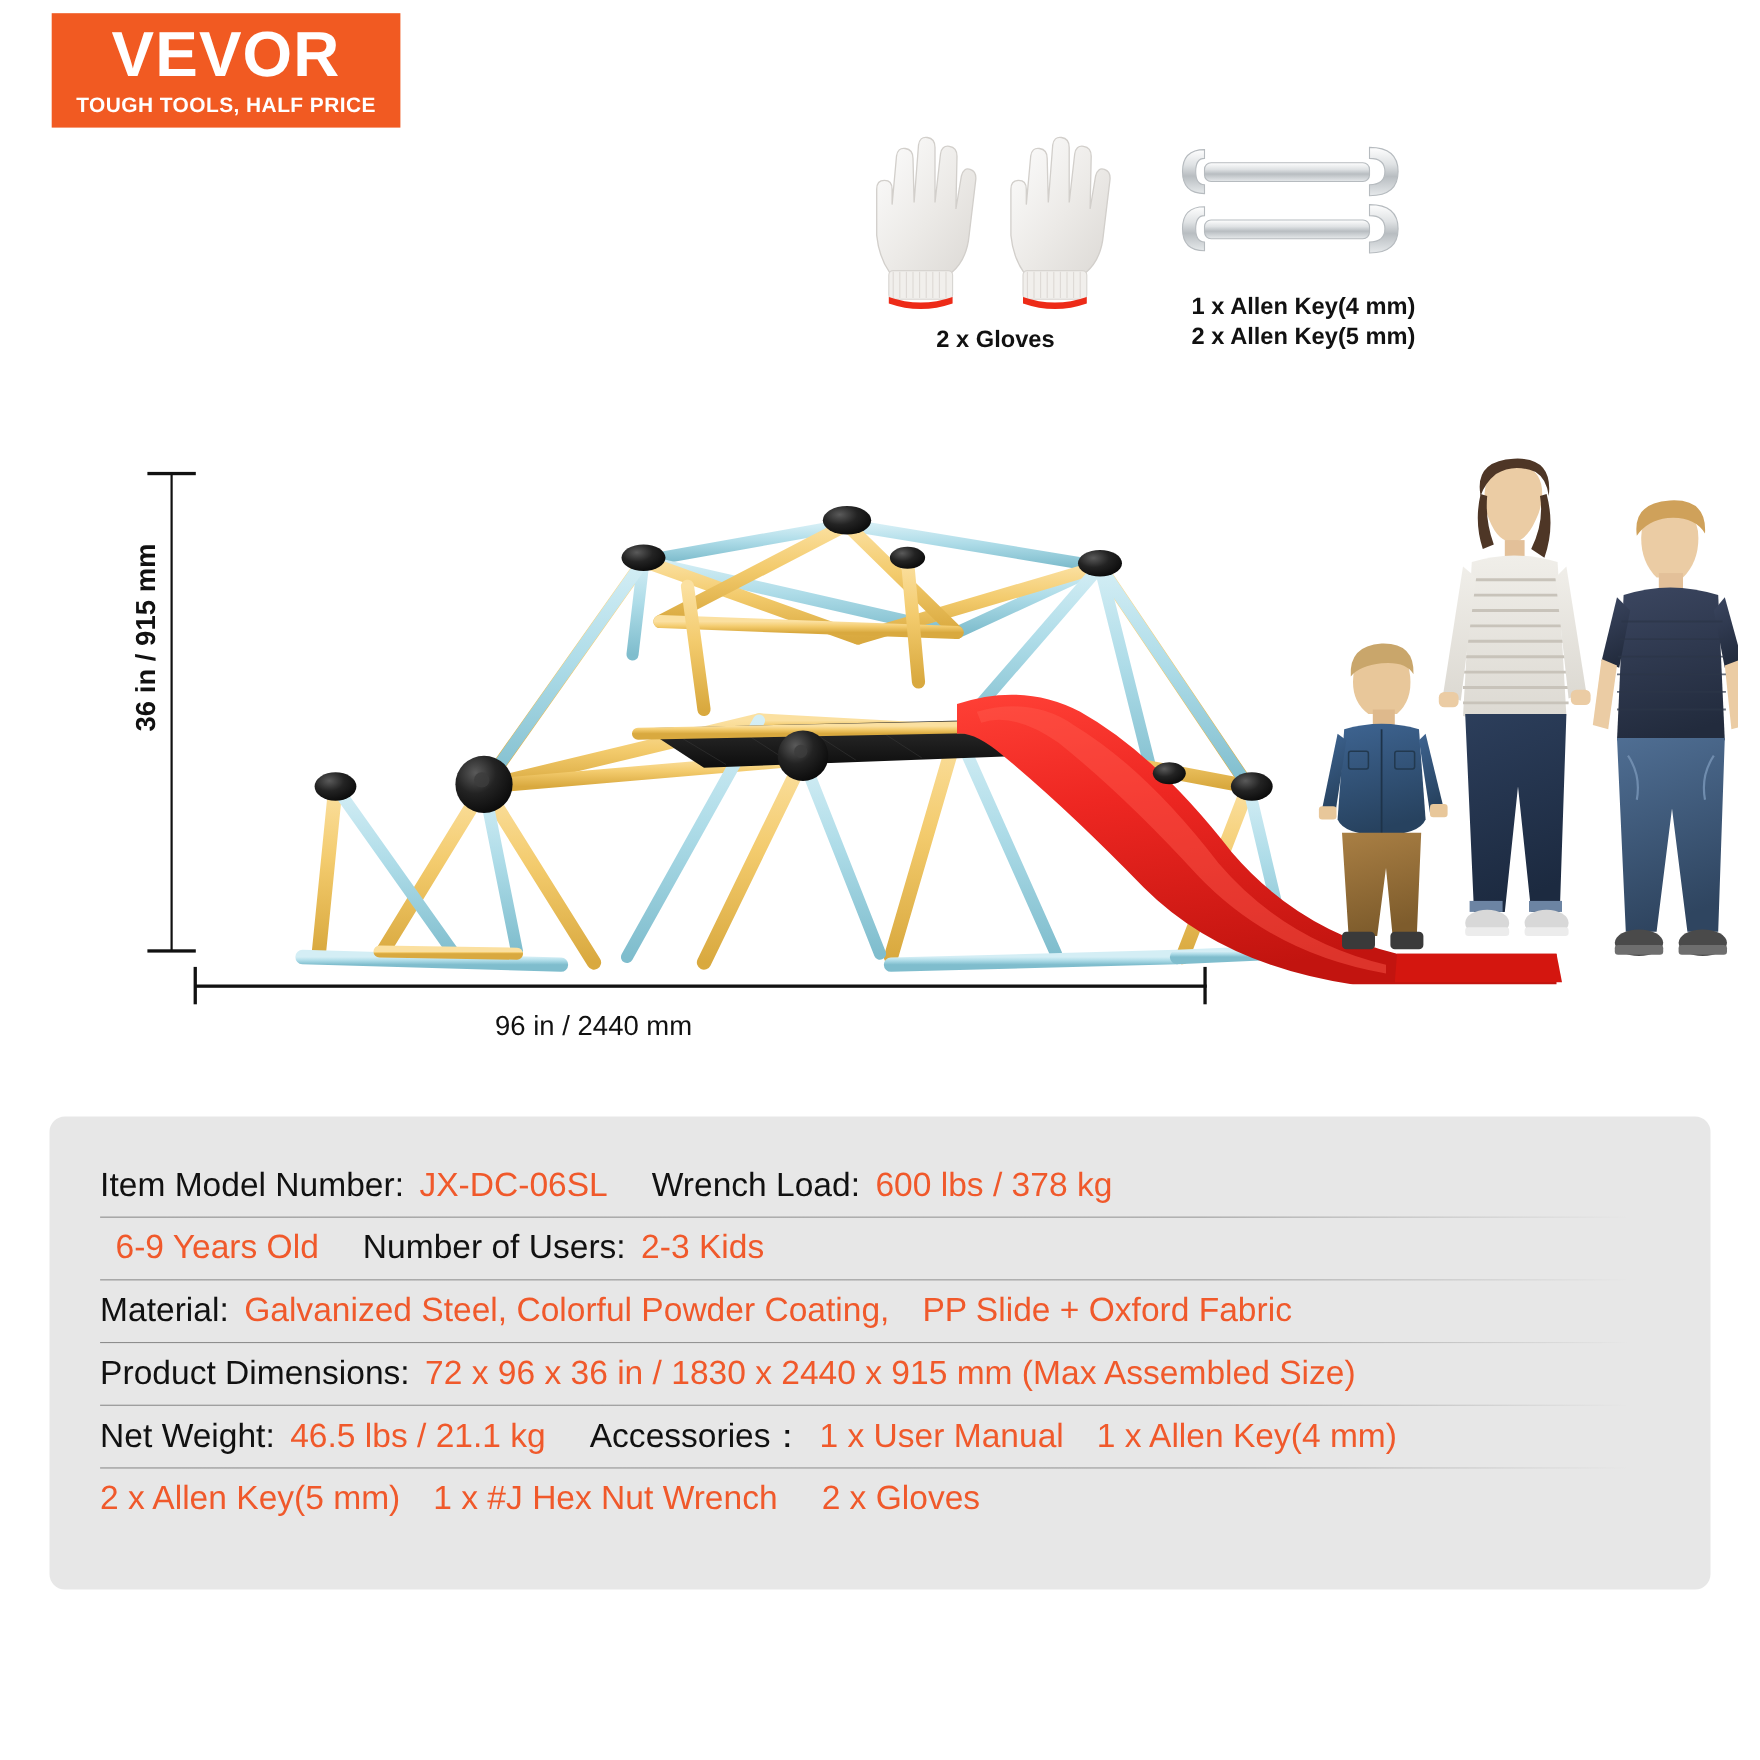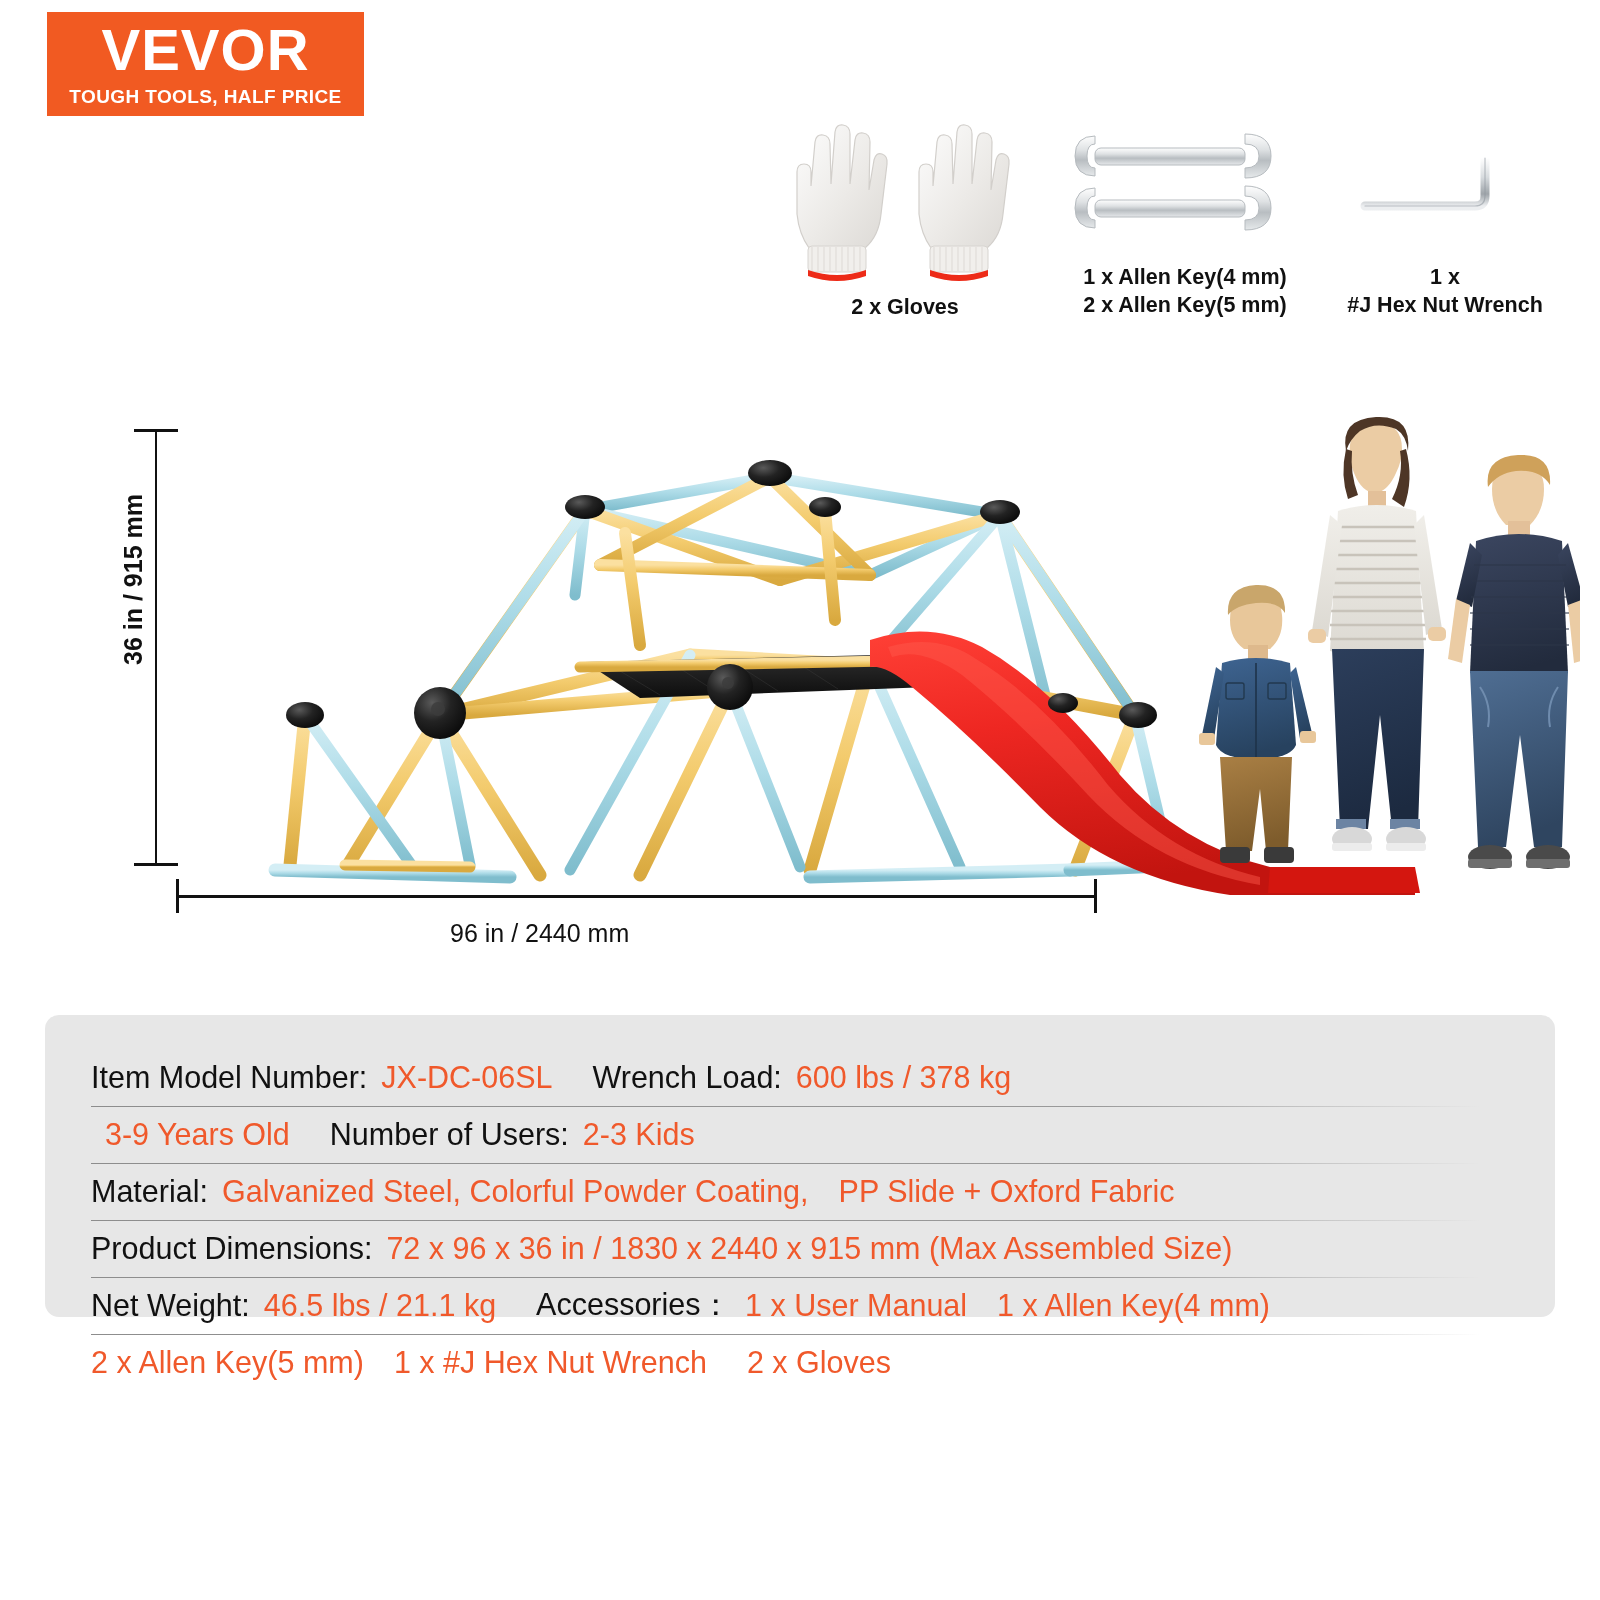--- a/index.html
+++ b/index.html
@@ -56,21 +56,21 @@
   .dim-h-cap-l { position: absolute; left: 56px; top: 484px; width: 3px; height: 34px; background: #111; }
   .dim-h-cap-r { position: absolute; left: 974px; top: 484px; width: 3px; height: 34px; background: #111; }
   .dim-h-label {
     position: absolute; left: 330px; top: 524px;
     font-size: 25px; font-weight: normal; color: #111; white-space: nowrap;
   }
 
   
   .spec {
     position: absolute; left: 45px; top: 1015px;
-    width: 1510px; height: 302px;
+    width: 1510px; height: 430px;
     background: #E7E7E7; border-radius: 14px;
     padding: 34px 0 0 0;
   }
   .spec-row {
     position: relative; height: 57px;
     display: flex; align-items: center;
     padding: 0 40px 0 46px; white-space: nowrap;
   }
   .spec-row + .spec-row::before {
     content: ""; position: absolute; left: 46px; top: 0;
@@ -174,38 +174,20 @@
             <rect x="50" y="38" width="150" height="17" rx="6" fill="url(#mt)" stroke="#b6bbbf" stroke-width="1"></rect>
             <path d="M50 26 Q30 26 30 46 Q30 66 50 66 L50 58 Q42 58 42 46 Q42 34 50 34 Z" fill="url(#mt)" stroke="#b6bbbf" stroke-width="1"></path>
             <path d="M200 24 Q226 24 226 46 Q226 68 200 68 L200 58 Q214 58 214 46 Q214 34 200 34 Z" fill="url(#mt)" stroke="#b6bbbf" stroke-width="1"></path>
           </g>
         </svg>
       </div>
       <div class="acc-cap">1 x Allen Key(4 mm)</div>
       <div class="acc-cap">2 x Allen Key(5 mm)</div>
     </div>
 
-    <div class="acc-item acc-hex">
-      <div class="acc-art">
-        <svg width="240" height="150" viewBox="0 0 240 150">
-          <defs>
-            <linearGradient id="mt2" x1="0" y1="0" x2="0" y2="1">
-              <stop offset="0%" stop-color="#ffffff"></stop>
-              <stop offset="40%" stop-color="#d8dcdf"></stop>
-              <stop offset="75%" stop-color="#9fa5aa"></stop>
-              <stop offset="100%" stop-color="#eceef0"></stop>
-            </linearGradient>
-          </defs>
-          <path d="M40 96 L150 96 Q160 96 160 86 L160 48" fill="none" stroke="url(#mt2)" stroke-width="9" stroke-linecap="round"></path>
-          <path d="M40 96 L150 96 Q160 96 160 86 L160 48" fill="none" stroke="#8e969c" stroke-width="1.2" stroke-linecap="round" opacity="0.55"></path>
-        </svg>
-      </div>
-      <div class="acc-cap">1 x</div>
-      <div class="acc-cap">#J Hex Nut Wrench</div>
-    </div>
   </div>
 
   <div class="photo">
 
     <div class="dim-v"></div>
     <div class="dim-v-cap-t"></div>
     <div class="dim-v-cap-b"></div>
     <div class="dim-v-label">36 in / 915 mm</div>
 
     <div class="dim-h"></div>
@@ -457,21 +439,21 @@
       <span class="gap-sm"></span>
       <span class="val">JX-DC-06SL</span>
       <span class="gap-lg"></span>
       <span class="lbl">Wrench Load:</span>
       <span class="gap-sm"></span>
       <span class="val">600 lbs / 378 kg</span>
     </div>
 
     <div class="spec-row">
       <span class="gap-sm"></span>
-      <span class="val">3-9 Years Old</span>
+      <span class="val">6-9 Years Old</span>
       <span class="gap-lg"></span>
       <span class="lbl">Number of Users:</span>
       <span class="gap-sm"></span>
       <span class="val">2-3 Kids</span>
     </div>
 
     <div class="spec-row">
       <span class="lbl">Material:</span>
       <span class="gap-sm"></span>
       <span class="val">Galvanized Steel, Colorful Powder Coating,</span>

